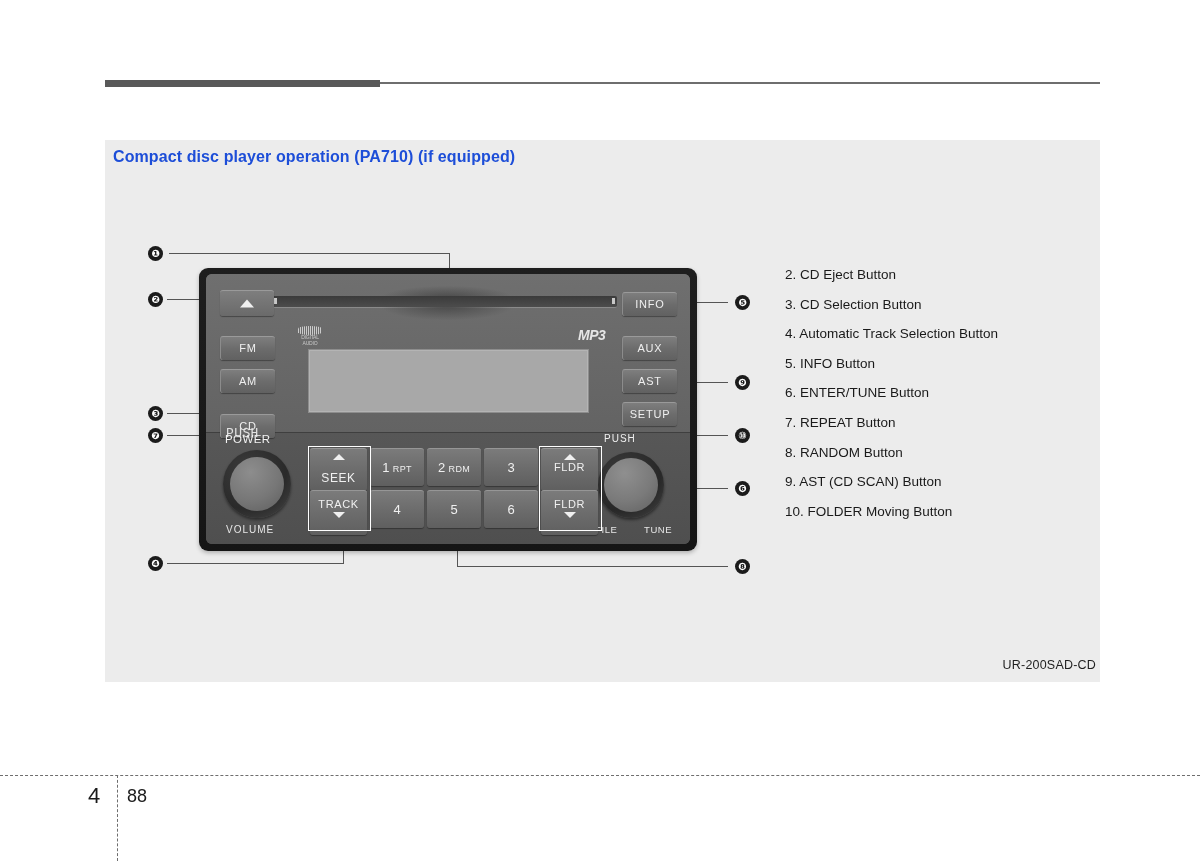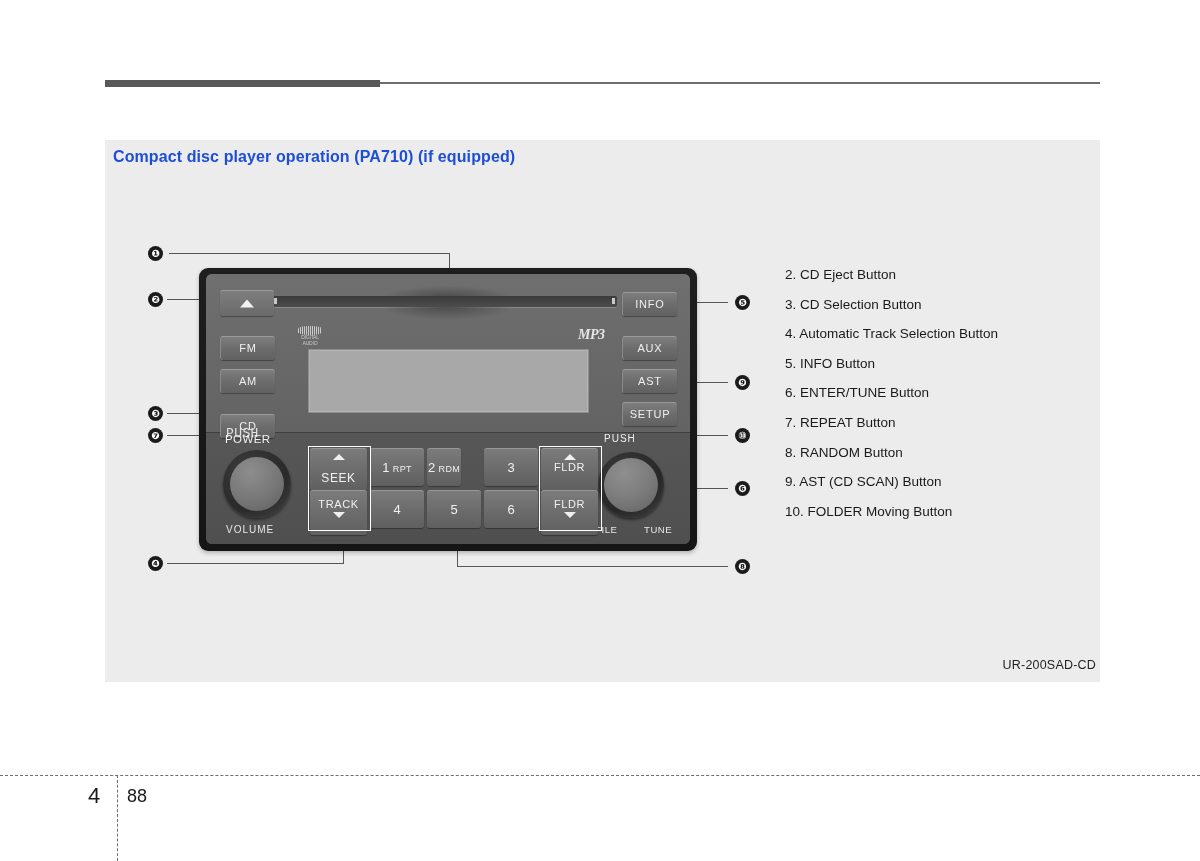--- a/index.html
+++ b/index.html
@@ -204,21 +204,21 @@
   }
   #mp3-logo {
     position: absolute;
     left: 372px;
     top: 53px;
     font-size: 14px;
     font-weight: bold;
     font-style: italic;
     color: #e6e6e6;
     letter-spacing: -0.5px;
-    font-family: Liberation Serif, serif;
+    font-family: Liberation Sans, sans-serif;
   }
 
   
   #lcd {
     position: absolute;
     left: 102px;
     top: 75px;
     width: 279px;
     height: 62px;
     background: #a8a8a8;
@@ -497,21 +497,21 @@
 
     <div class="grid-btn" style="left:104px; top:216px; width:57px; height:37px; padding-top:7px;">
       <span style="display:block; font-size:11px; letter-spacing:0.6px;">TRACK</span>
       <span class="chev chev-dn" style="margin-top:2px;"></span>
     </div>
 
     <div class="grid-btn" style="left:164px; top:174px; width:54px; height:37px; line-height:37px;">
       <span class="num">1</span>
       <span class="sub">RPT</span>
     </div>
-    <div class="grid-btn" style="left:221px; top:174px; width:34px; height:37px; line-height:37px;">
+    <div class="grid-btn" style="left:221px; top:174px; width:54px; height:37px; line-height:37px;">
       <span class="num">2</span>
       <span class="sub">RDM</span>
     </div>
     <div class="grid-btn" style="left:278px; top:174px; width:54px; height:37px; line-height:37px;">
       <span class="num">3</span>
     </div>
 
     <div class="grid-btn" style="left:164px; top:216px; width:54px; height:37px; line-height:37px;">
       <span class="num">4</span>
     </div>

